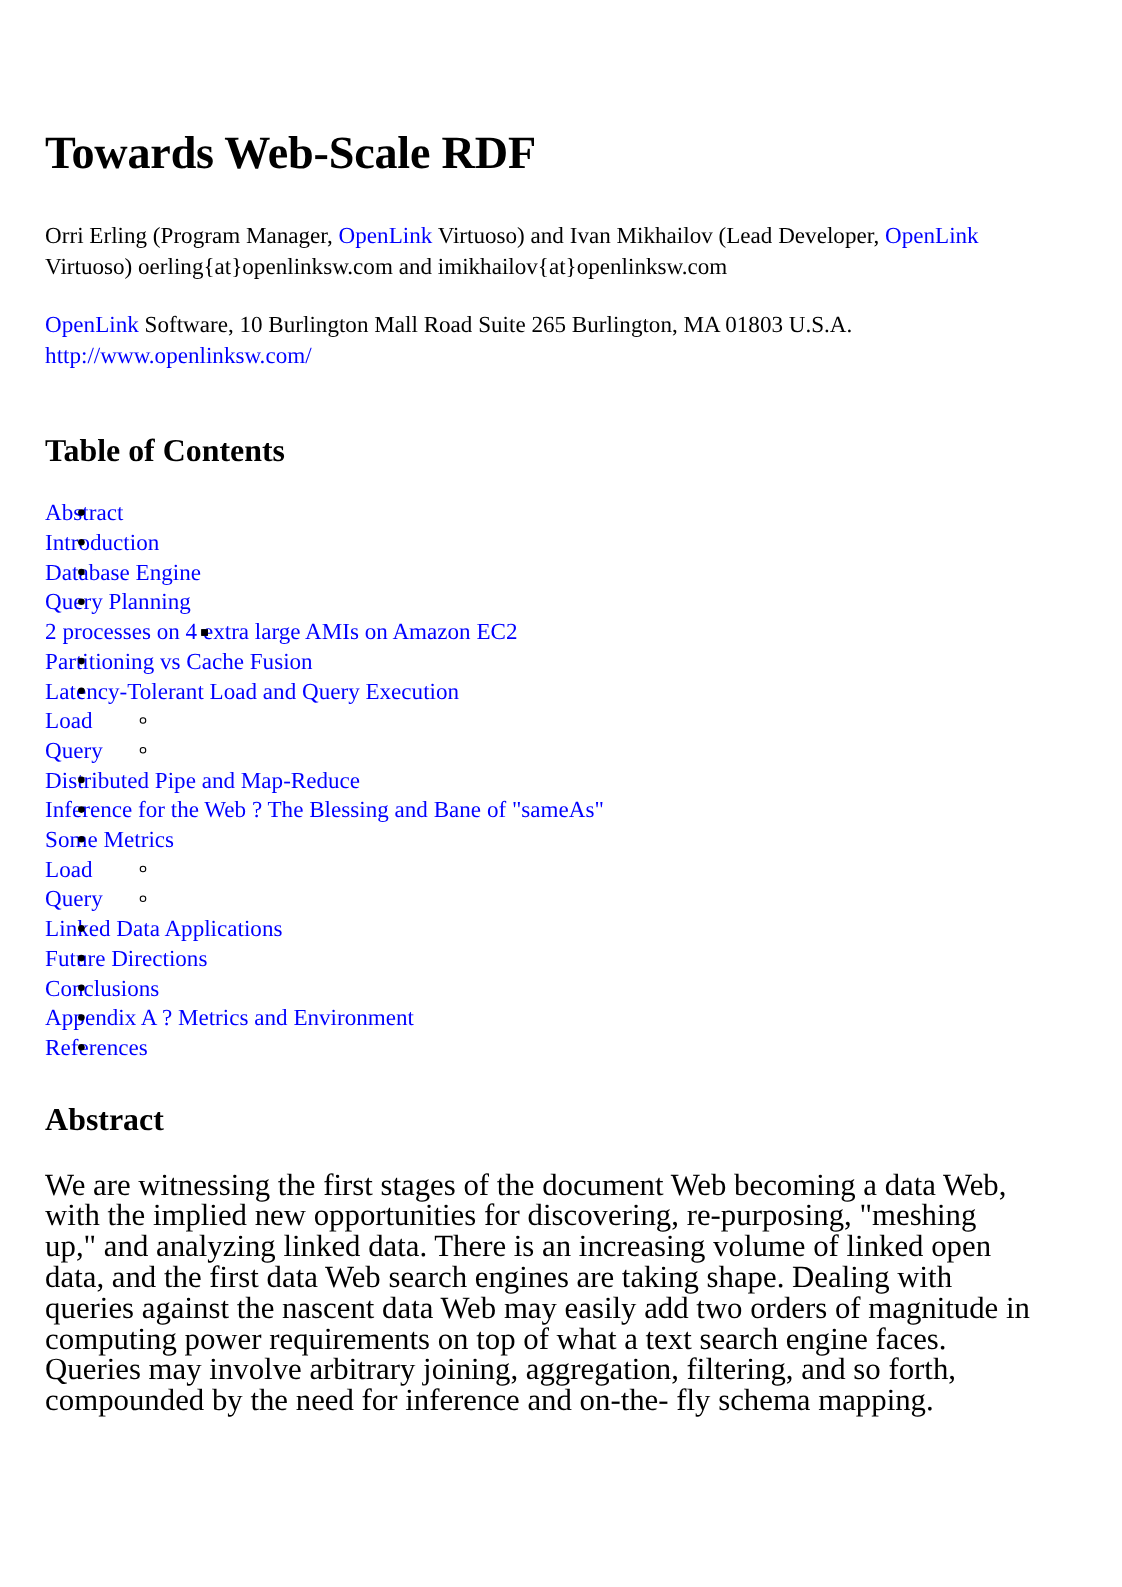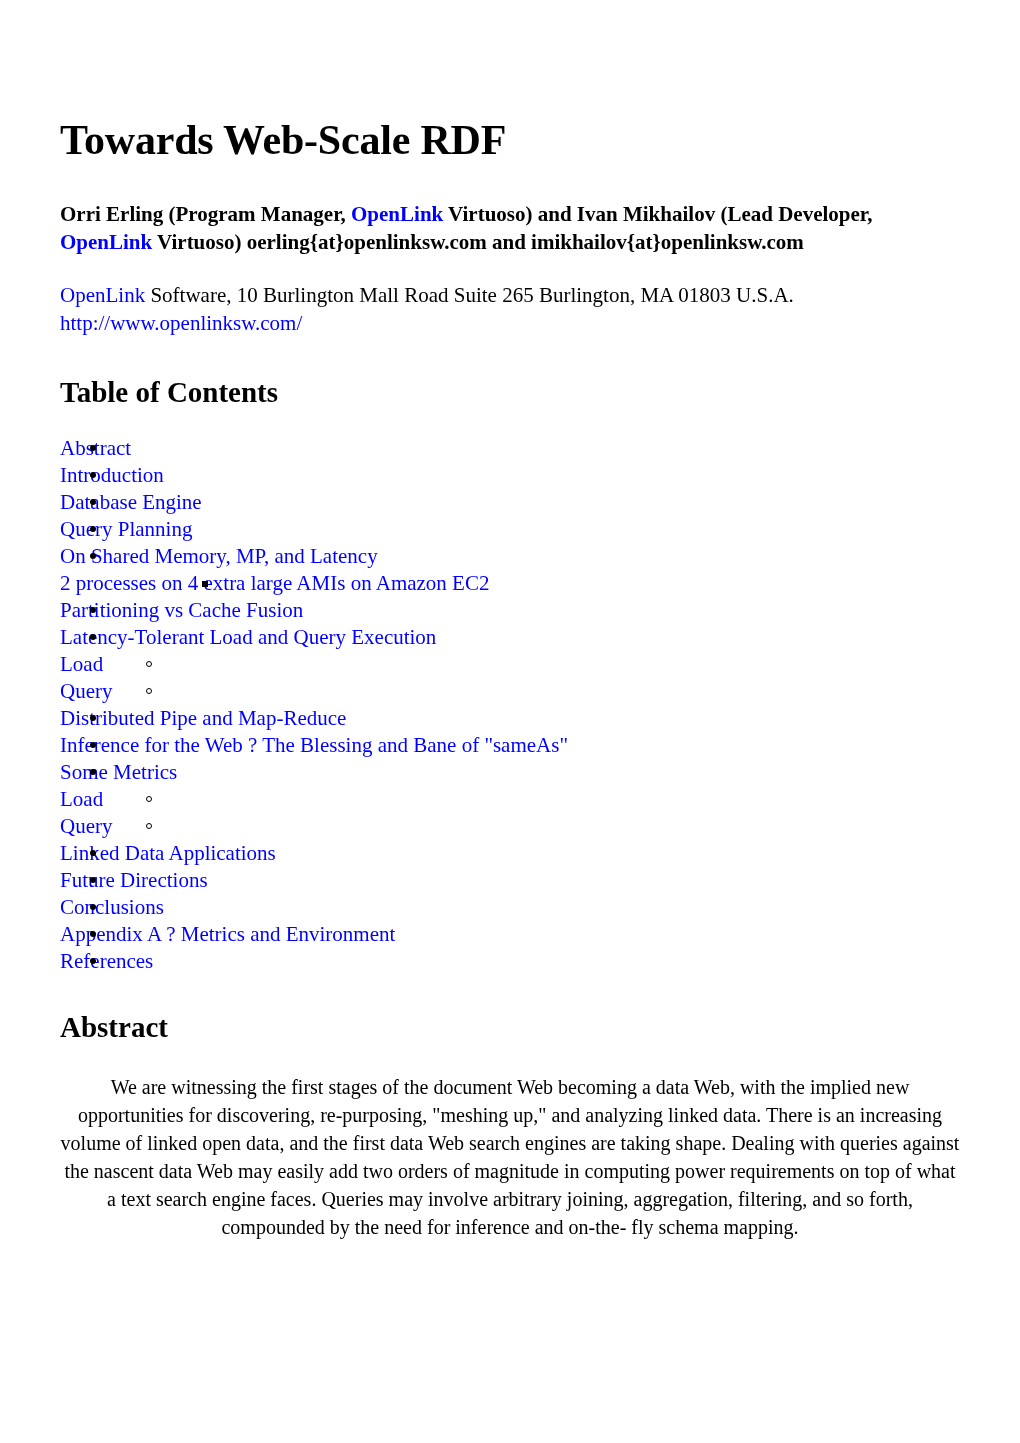--- a/index.html
+++ b/index.html
@@ -13,53 +13,53 @@
     height: 1443px;
     font-family: "Liberation Serif", "DejaVu Serif", serif;
     color: #000000;
     overflow: hidden;
   }
   .page {
     position: relative;
     width: 1020px;
     height: 1443px;
     box-sizing: border-box;
-    padding: 0 60px;
+    padding: 0 41px;
   }
   
   .doc-title {
     font-size: 42px;
     font-weight: bold;
     line-height: 1.08;
     margin: 0;
     padding-top: 118px;
     letter-spacing: -0.2px;
   }
   
   .meta-block {
     font-size: 21px;
     line-height: 1.33;
     margin: 0;
     padding-top: 0;
     max-width: 900px;
   }
-  .meta-authors { margin-top: 38px; font-weight: bold; }
+  .meta-authors { margin-top: 38px; }
   .meta-address { margin-top: 25px; }
   a.link, .link {
     color: #0000ff;
     text-decoration: none;
   }
   
   .section-heading {
     font-size: 29px;
     font-weight: bold;
     line-height: 1.15;
     margin: 0;
   }
-  #toc-heading { margin-top: 38px; }
+  #toc-heading { margin-top: 56px; }
   #abstract-heading { margin-top: 36px; }
   
   ul.toc {
     list-style: none;
     margin: 0;
     padding: 0;
   }
   ul.toc.level-1 { margin-top: 26px; }
   ul.toc li.toc-item {
     position: relative;
@@ -101,26 +101,26 @@
     width: 6px;
     height: 6px;
     background: #000000;
   }
   li.toc-item > .toc-link {
     color: #0000ff;
     text-decoration: none;
   }
   
   .abstract-body {
-    font-size: 20px;
+    font-size: 28px;
     line-height: 28px;
     margin: 0;
     margin-top: 28px;
     max-width: 900px;
-    text-align: center;
+    text-align: left;
   }
 </style>
 </head>
 <body>
 
 <div class="page">
 
   <h1 class="doc-title">Towards Web-Scale RDF</h1>
 
   <p class="meta-block meta-authors">
@@ -133,21 +133,20 @@
     <a class="link" href="#">http://www.openlinksw.com/</a>
   </p>
 
   <h2 class="section-heading" id="toc-heading">Table of Contents</h2>
 
   <ul class="toc level-1" id="toc-list">
       <li class="toc-item lvl1"><span class="marker"></span><a class="toc-link" href="#">Abstract</a></li>
       <li class="toc-item lvl1"><span class="marker"></span><a class="toc-link" href="#">Introduction</a></li>
       <li class="toc-item lvl1"><span class="marker"></span><a class="toc-link" href="#">Database Engine</a></li>
       <li class="toc-item lvl1"><span class="marker"></span><a class="toc-link" href="#">Query Planning</a></li>
-      <li class="toc-item lvl1"><span class="marker"></span><a class="toc-link" href="#">On Shared Memory, MP, and Latency</a></li>
       <li class="toc-item lvl3"><span class="marker"></span></li>
       <li class="toc-item lvl3"><span class="marker"></span><a class="toc-link" href="#">2 processes on 4 extra large AMIs on Amazon EC2</a></li>
       <li class="toc-item lvl1"><span class="marker"></span><a class="toc-link" href="#">Partitioning vs Cache Fusion</a></li>
       <li class="toc-item lvl1"><span class="marker"></span><a class="toc-link" href="#">Latency-Tolerant Load and Query Execution</a></li>
       <li class="toc-item lvl2"><span class="marker"></span><a class="toc-link" href="#">Load</a></li>
       <li class="toc-item lvl2"><span class="marker"></span><a class="toc-link" href="#">Query</a></li>
       <li class="toc-item lvl1"><span class="marker"></span><a class="toc-link" href="#">Distributed Pipe and Map-Reduce</a></li>
       <li class="toc-item lvl1"><span class="marker"></span><a class="toc-link" href="#">Inference for the Web ? The Blessing and Bane of "sameAs"</a></li>
       <li class="toc-item lvl1"><span class="marker"></span><a class="toc-link" href="#">Some Metrics</a></li>
       <li class="toc-item lvl2"><span class="marker"></span><a class="toc-link" href="#">Load</a></li>

